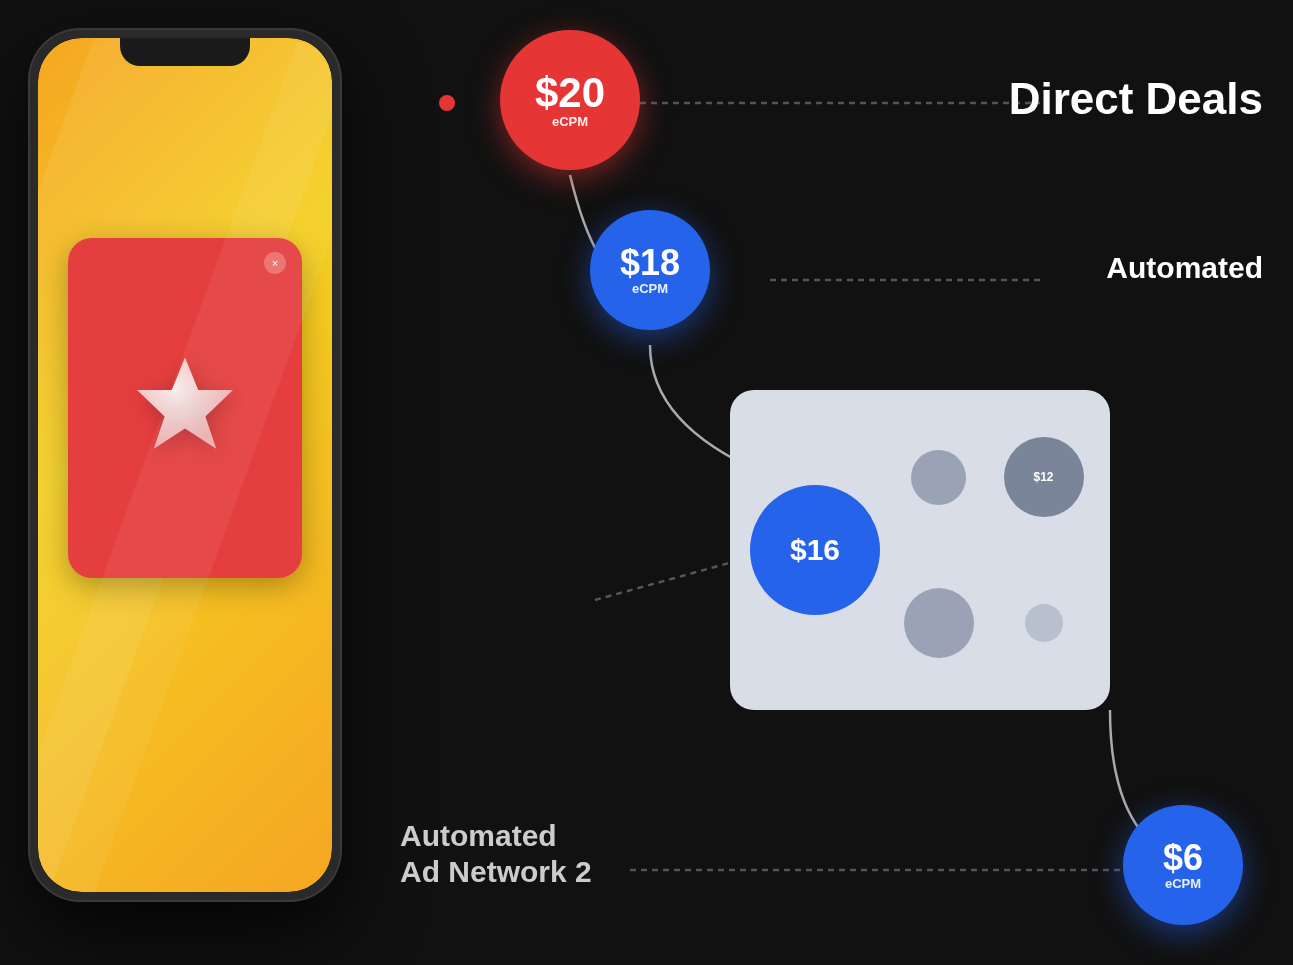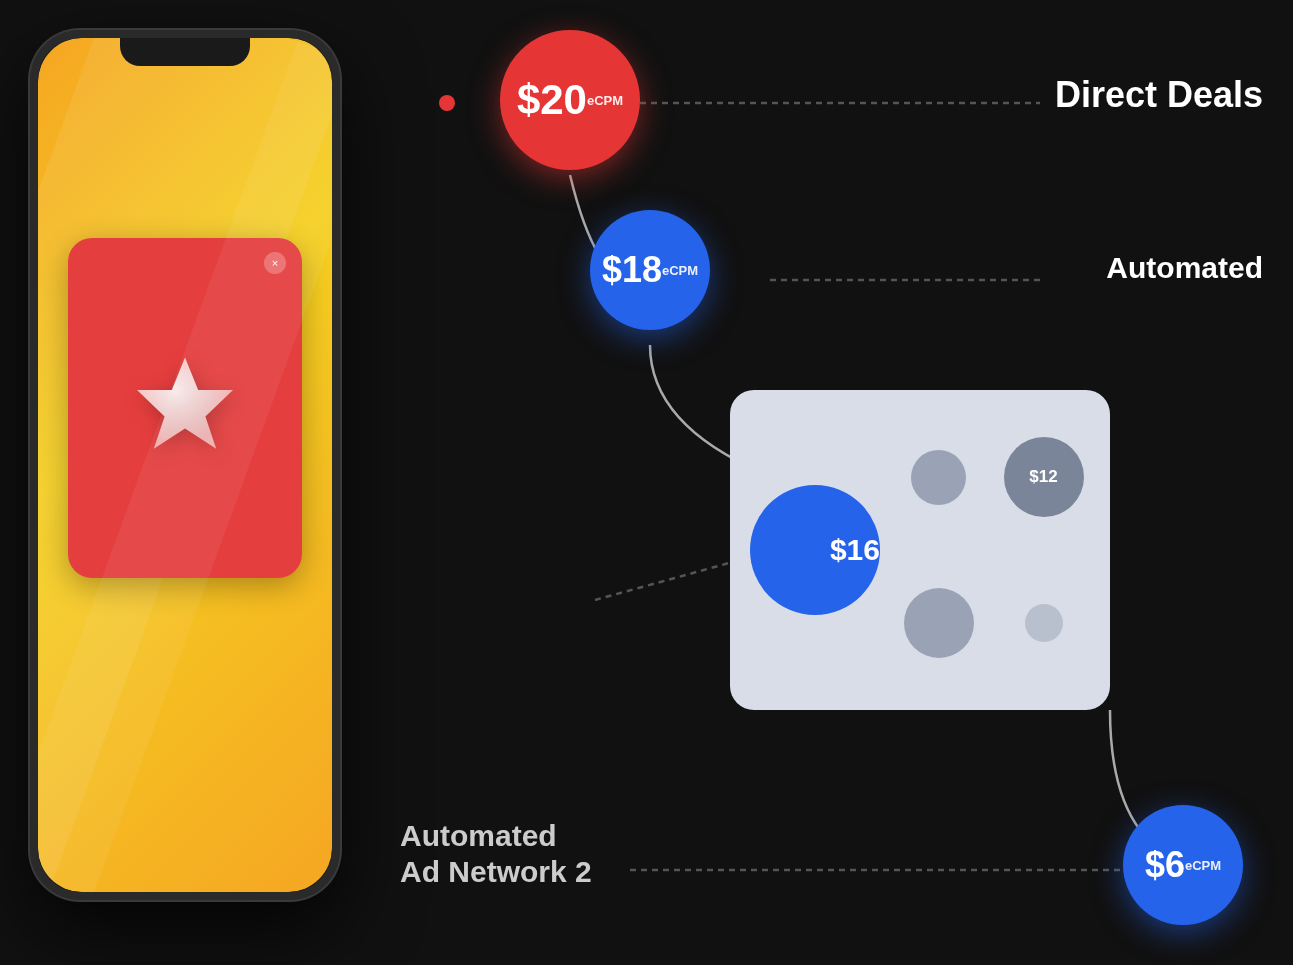--- a/index.html
+++ b/index.html
@@ -128,20 +128,21 @@
       width: 100%;
       height: 100%;
       pointer-events: none;
     }
 
     
     .bubble {
       position: absolute;
       border-radius: 50%;
       display: flex;
+      flex-direction: column;
       align-items: center;
       justify-content: center;
       color: white;
       font-weight: 800;
     }
 
     .bubble-red {
       width: 140px;
       height: 140px;
       background: #e53535;
@@ -204,21 +205,21 @@
       width: 130px;
       height: 130px;
       background: #2563eb;
       font-size: 30px;
     }
 
     .bid-bubble-medium {
       width: 80px;
       height: 80px;
       background: #7a8599;
-      font-size: 17px;
+      font-size: 12px;
     }
 
     .bid-bubble-small {
       width: 60px;
       height: 60px;
       background: #8d96aa;
       font-size: 13px;
     }
 
     
@@ -234,21 +235,21 @@
     
     .text-label {
       position: absolute;
       color: white;
       font-weight: 700;
     }
 
     .label-direct-deals {
       top: 75px;
       right: 30px;
-      font-size: 36px;
+      font-size: 44px;
       text-align: right;
       line-height: 1.1;
     }
 
     .label-automated-1 {
       top: 250px;
       right: 30px;
       font-size: 30px;
       text-align: right;
       line-height: 1.2;
@@ -320,21 +321,21 @@
     <span class="bubble-label">eCPM</span>
   </div>
 
   <div class="bubble bubble-blue-18">
     <span class="bubble-value">$18</span>
     <span class="bubble-label">eCPM</span>
   </div>
 
   <div class="bidding-box">
 
-    <div class="bid-bubble bid-bubble-large" style="grid-column:1; grid-row:1/3; width:130px;height:130px;align-self:center;align-items:flex-end;">
+    <div class="bid-bubble bid-bubble-large" style="grid-column:1; grid-row:1/3; width:130px;height:130px;align-self:center;">
       <span>$16</span>
     </div>
 
     <div class="bid-bubble bid-bubble-small" style="width:55px;height:55px;background:#9aa3b5;"></div>
 
     <div class="bid-bubble bid-bubble-medium">
       <span>$12</span>
     </div>
 
     <div class="bid-bubble" style="width:70px;height:70px;background:#9aa3b5;border-radius:50%;"></div>

